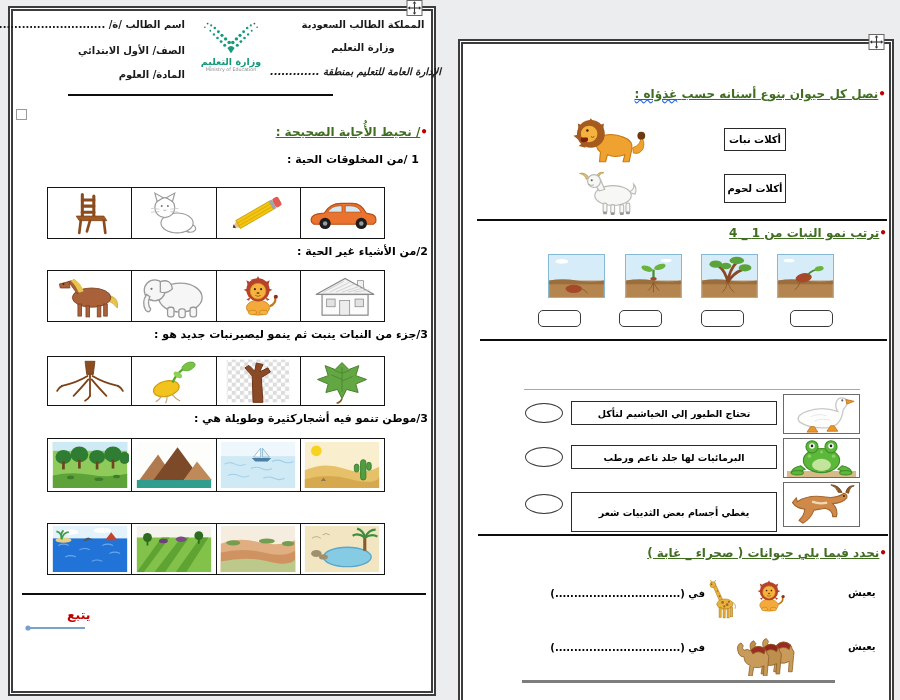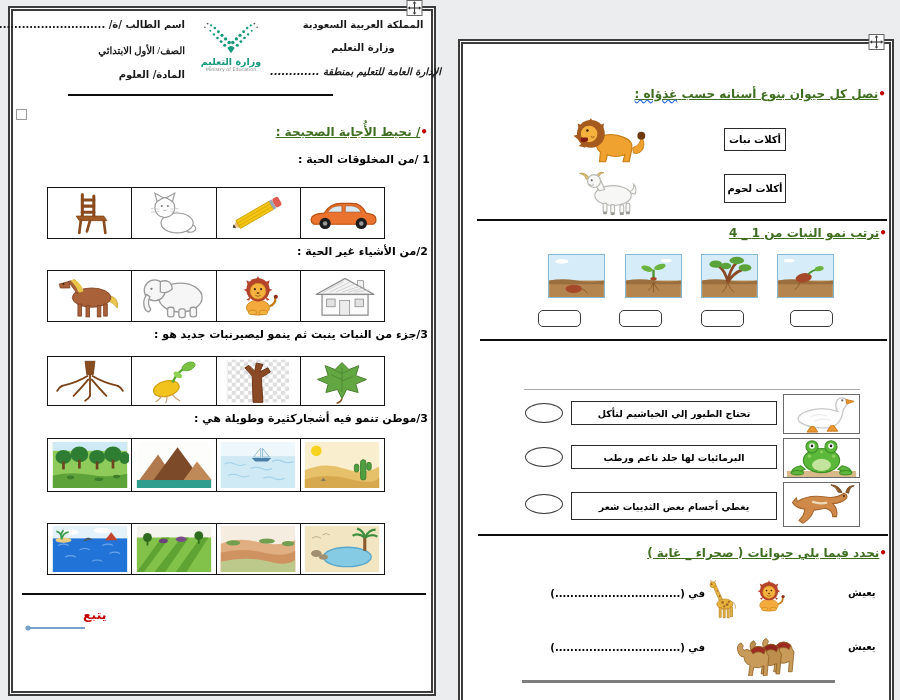--- a/index.html
+++ b/index.html
@@ -80,21 +80,21 @@
         </g>
         <g fill="#333">
           <path d="M8 1.2l1.8 2.4H6.2z"></path>
           <path d="M8 14.8l1.8-2.4H6.2z"></path>
           <path d="M1.2 8l2.4-1.8v3.6z"></path>
           <path d="M14.8 8l-2.4-1.8v3.6z"></path>
         </g>
       </svg>
     </div>
 
-  <div class="hdrline hdr-center rtl" style="left:275px; top:8px;  width:150px;">المملكة العربية السعودية</div>
+  <div class="hdrline hdr-center rtl" style="left:275px; top:8px;  width:150px;">المملكة الطالب السعودية</div>
   <div class="hdrline hdr-center rtl" style="left:275px; top:31px; width:150px;">وزارة التعليم</div>
   <div class="hdrline hdr-center rtl" style="left:268px; top:55px; width:160px;font-style:italic;">الإدارة العامة للتعليم بمنطقة .............</div>
 
   <div class="logo" style="left:185px; top:9px; width:66px;">
     <div class="licn">
         <svg viewBox="0 0 64 40">
           <g fill="#17997b">
             <circle cx="30" cy="25" r="2"></circle>
             <circle cx="26" cy="21" r="1.9"></circle>
             <circle cx="22" cy="17" r="1.8"></circle>
@@ -125,31 +125,31 @@
             <circle cx="6" cy="4" r="1"></circle>
             <circle cx="3" cy="8" r="0.9"></circle>
           </g>
         </svg>
       </div>
     <div class="logo-ar">وزارة التعليم</div>
     <div class="logo-en">Ministry of Education</div>
   </div>
 
   <div class="hdrline rtl" style="left:37px; top:8px;  width:135px; text-align:right;">اسم الطالب /ة/ .................................</div>
-  <div class="hdrline rtl" style="left:37px; top:34px; width:135px; text-align:right;font-family:Liberation Serif, serif;">الصف/ الأول الابتدائي</div>
+  <div class="hdrline rtl" style="left:37px; top:34px; width:135px; text-align:right;">الصف/ الأول الابتدائي</div>
   <div class="hdrline rtl" style="left:37px; top:58px; width:135px; text-align:right;">المادة/ العلوم</div>
 
   <div class="hline" style="left:55px; top:83px; width:265px;"></div>
   <div class="checkbox" style="left:3px; top:98px;"></div>
 
   <div class="heading" style="right:3px; top:114px;">
     <span class="bullet">•</span><span class="gtxt">/ نحيط الأُجابة الصحيحة :</span>
   </div>
 
-  <div class="qlabel" style="right:1px; top:142px;">1 /من المخلوقات الحية :</div>
+  <div class="qlabel" style="right:12px; top:142px;">1 /من المخلوقات الحية :</div>
   <div class="qtable" style="top:176px; height:52px;">
     <div class="cell">
         <div class="icn i-lg">
           <svg viewBox="0 0 80 60">
             <g stroke="#8a4b1f" stroke-width="4" fill="none" stroke-linecap="round">
               <path d="M30 6 V36"></path>
               <path d="M45 8 V36"></path>
               <path d="M30 13 H45"></path>
               <path d="M30 21 H45"></path>
               <path d="M30 29 H45"></path>
@@ -505,21 +505,21 @@
               <ellipse cx="13" cy="31" rx="6" ry="4"></ellipse>
               <ellipse cx="21" cy="35" rx="5" ry="3"></ellipse>
             </g>
             <path d="M8 14 Q13 10 18 14 M20 10 Q24 7 28 10" stroke="#b8a880" fill="none"></path>
           </svg>
         </div>
       </div>
   </div>
 
   <div class="hline" style="left:9px; top:582px; width:404px;"></div>
-  <div class="continue" style="left:70px; top:596px;">يتبع</div>
+  <div class="continue" style="left:54px; top:596px;">يتبع</div>
   <div class="arrow" style="left:10px; top:612px; width:64px; height:10px;">
       <svg viewBox="0 0 64 10">
         <line x1="62" y1="5" x2="7" y2="5" stroke="#7aa0cc" stroke-width="2"></line>
         <circle cx="5" cy="5" r="2.6" fill="#7aa0cc"></circle>
       </svg>
     </div>
 </div>
 
 <div class="page" id="page-right">
   <div class="handle" style="left:405px; top:-10px;">
@@ -691,21 +691,21 @@
   <div class="oval" style="left:62px; top:403px; width:38px; height:20px;"></div>
 
   <div class="imgframe" style="left:320px; top:438px; width:77px; height:45px;">
       <svg viewBox="0 0 80 46">
         <path d="M62 10 Q58 2 50 2 Q56 4 58 10 Z M66 10 Q68 2 75 3 Q70 4 69 11 Z" fill="#8a5a2a" stroke="#7a4a1f"></path>
         <path d="M14 20 Q26 12 44 15 Q56 17 64 11 Q68 12 67 16 Q62 22 52 22 Q58 28 56 36 L52 36 Q52 29 44 27 L32 29 Q28 39 20 43 L16 40 Q22 34 22 28 Q13 27 9 21 L13 16 Q14 19 14 20 Z" fill="#cf8a4a" stroke="#a5662e" stroke-width="1.2"></path>
         <circle cx="64" cy="14" r="1.1" fill="#3a2410"></circle>
         <path d="M30 20 Q38 23 46 21" stroke="#eed9b8" stroke-width="2.5" fill="none"></path>
       </svg>
     </div>
-  <div class="stmt" style="left:108px; top:448px; width:206px; height:28px;">يغطي أجسام بعض الثدييات شعر</div>
+  <div class="stmt" style="left:108px; top:448px; width:206px; height:40px;">يغطي أجسام بعض الثدييات شعر</div>
   <div class="oval" style="left:62px; top:450px; width:38px; height:20px;"></div>
 
   <div class="hline" style="left:15px; top:490px; width:410px;"></div>
 
   <div class="heading" style="right:2px; top:502px;">
     <span class="bullet">•</span><span class="gtxt">نحدد فيما يلي حيوانات ( صحراء _ غابة )</span>
   </div>
 
   <div class="verb" style="left:385px; top:543px;">يعيش</div>
   <div class="freeimg" style="left:287px; top:531px; width:38px; height:42px;">

